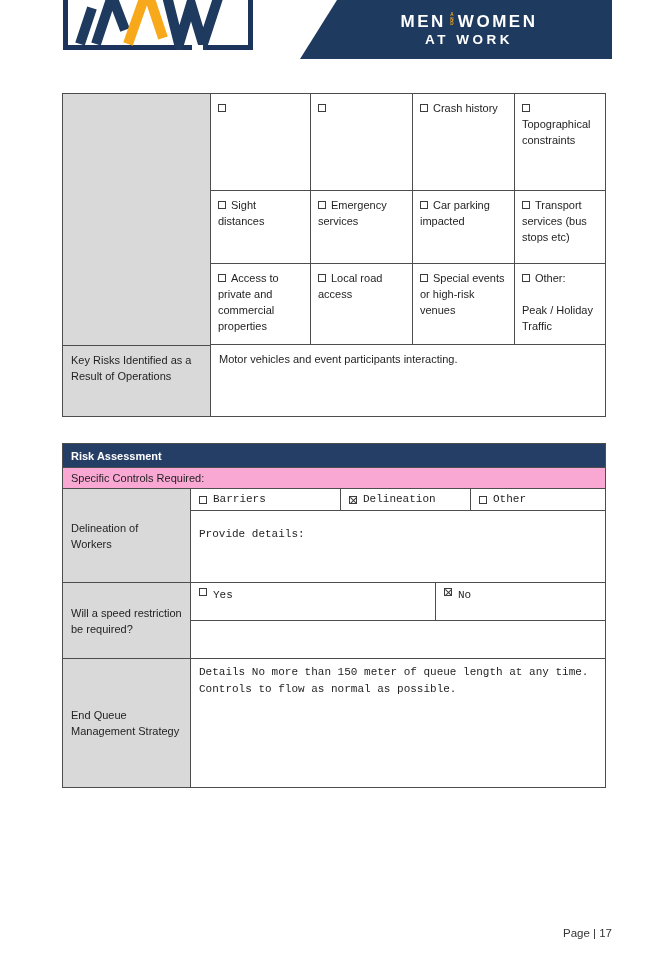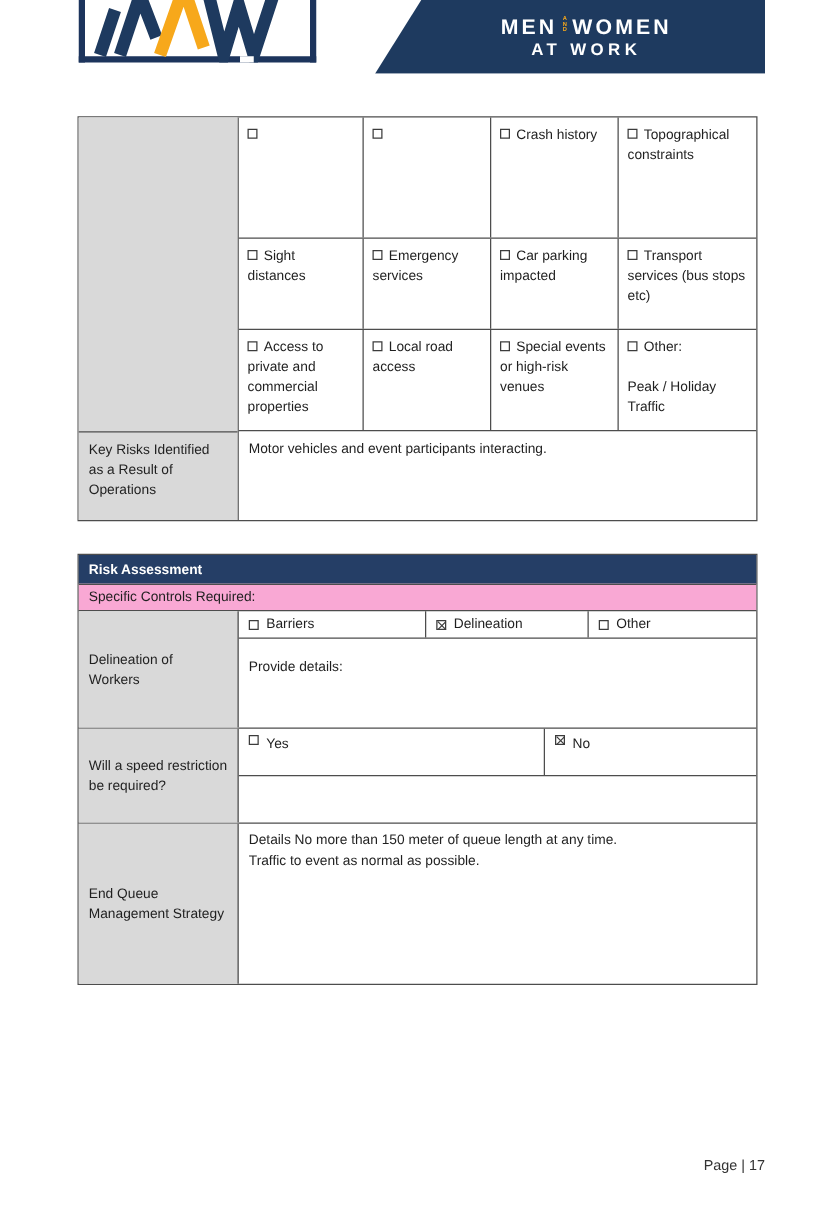--- a/index.html
+++ b/index.html
@@ -48,21 +48,21 @@
   }
   .cb.checked::before, .cb.checked::after {
     content:""; position:absolute; left:3px; top:-1px; width:1px; height:9px; background:#3c3c3c;
   }
   .cb.checked::before { transform:rotate(45deg); }
   .cb.checked::after  { transform:rotate(-45deg); }
 
   
   .t1 { top:93px; }
   .t1-flex { display:flex; }
-  .t1-left { width:128px; border-right:1px solid #4d4d4d; background:#d9d9d9; display:flex; flex-direction:column; }
+  .t1-left { width:148px; border-right:1px solid #4d4d4d; background:#d9d9d9; display:flex; flex-direction:column; }
   .t1-left-empty { height:251px; }
   .t1-left-label { height:71px; border-top:1px solid #4d4d4d; padding:6px 8px; font-size:11px; line-height:16px; }
   .t1-right { flex:1; display:flex; flex-direction:column; }
   .t1-row { display:flex; border-bottom:1px solid #4d4d4d; }
   .t1-r1 { height:97px; } .t1-r2 { height:73px; } .t1-r3 { height:81px; }
   .t1-cell { padding:6px 7px; border-right:1px solid #4d4d4d; font-size:11px; line-height:16px; }
   .t1-c1 { width:100px; } .t1-c2 { width:102px; } .t1-c3 { width:102px; }
   .t1-c4 { flex:1; border-right:none; }
   .t1-val { height:70px; padding:6px 8px; font-size:11px; line-height:16px; }
   .cell-extra { margin-top:16px; }
@@ -75,21 +75,21 @@
   }
   .t2-sub {
     height:21px; background:#f9a8d4; border-top:1px solid #4d4d4d;
     font-size:11px; display:flex; align-items:center; padding:0 8px;
   }
   .t2-sec { display:flex; border-top:1px solid #4d4d4d; }
   .t2-lbl {
     width:128px; background:#d9d9d9; border-right:1px solid #4d4d4d;
     display:flex; align-items:center; padding:4px 8px; font-size:11px; line-height:16px;
   }
-  .t2-cont { flex:1; display:flex; flex-direction:column; }
+  .t2-cont { flex:1; display:flex; flex-direction:column;font-family:Liberation Mono, monospace; }
   .optrow { display:flex; border-bottom:1px solid #4d4d4d; }
   .opt { padding:3px 8px; font-size:11px; line-height:15px; display:flex; align-items:center; }
   .opt .cb { margin-right:6px; }
   .opt-b1 { width:150px; border-right:1px solid #4d4d4d; }
   .opt-b2 { width:130px; border-right:1px solid #4d4d4d; }
   .opt-b3 { flex:1; }
   .prot-details { height:71px; padding:17px 8px 0 8px; font-size:11px; }
   .optrow-speed { height:38px; }
   .optrow-speed .opt { align-items:flex-start; padding-top:5px; }
   .opt-y { width:245px; border-right:1px solid #4d4d4d; }
@@ -220,19 +220,19 @@
       </div>
       <div class="speed-empty"></div>
     </div>
   </div>
 
   <div class="t2-sec">
     <div class="t2-lbl">End Queue Management Strategy</div>
     <div class="t2-cont">
       <div class="endqueue-cont">
         <div>Details No more than 150 meter of queue length at any time.</div>
-        <div>Traffic to event as normal as possible.</div>
+        <div>Controls to flow as normal as possible.</div>
       </div>
     </div>
   </div>
 </div>
 
 <div class="footer">Page | 17</div>
 
 </body></html>

